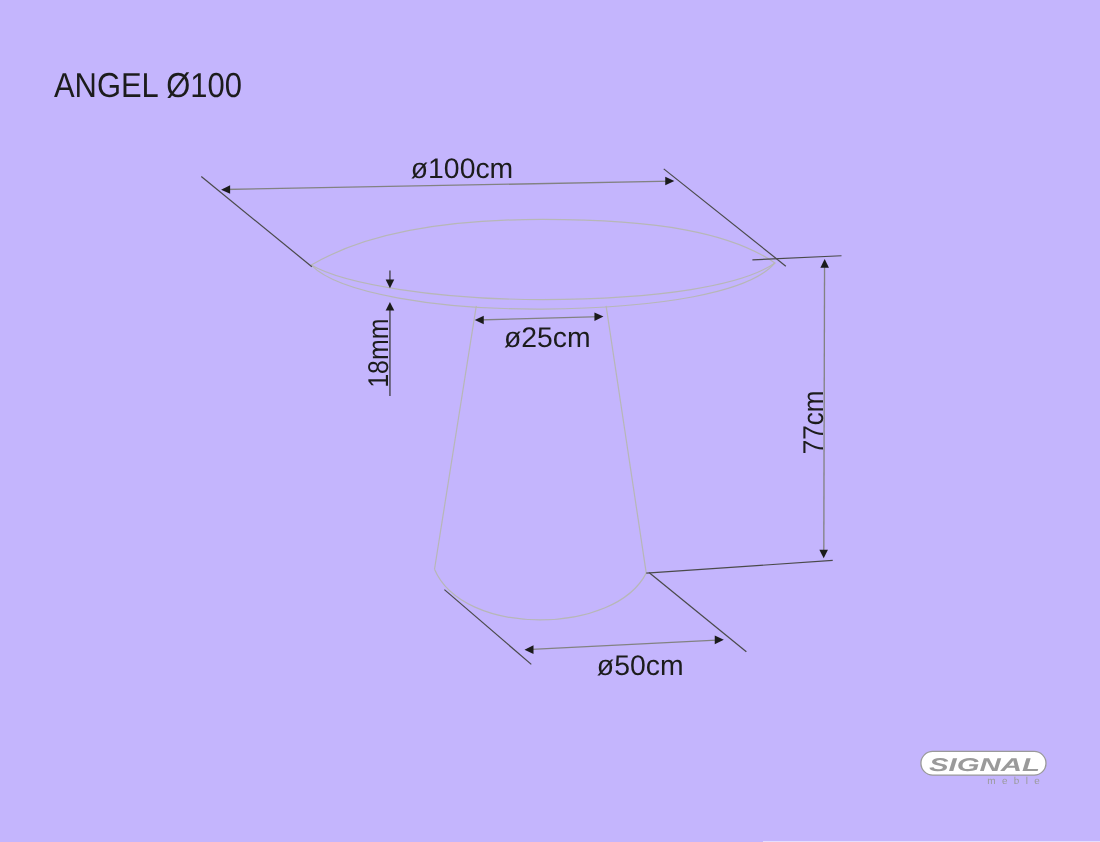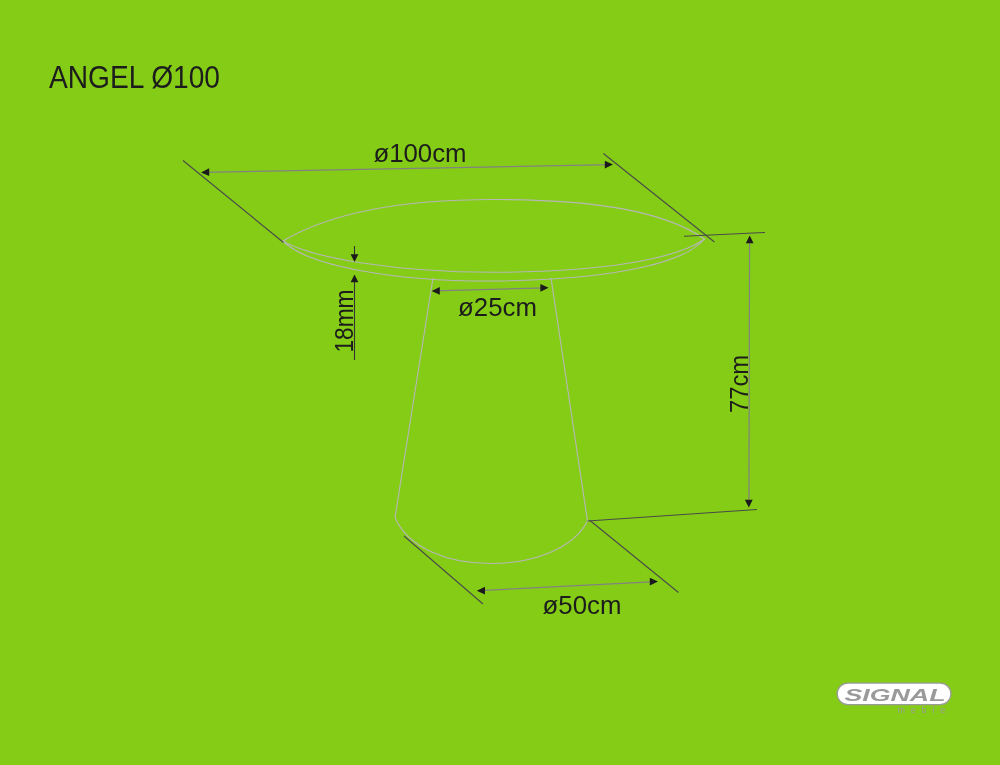--- a/index.html
+++ b/index.html
@@ -1,16 +1,16 @@
 <!DOCTYPE html>
 <html><head>
 <meta charset="utf-8">
 <style>
   html,body{margin:0;padding:0;background:#ffffff;}
-  .page{position:relative;width:1000px;height:765px;background:#84cc16;font-family:"Liberation Sans",sans-serif;}
+  .page{position:relative;width:1000px;height:765px;background:#c4b5fd;font-family:"Liberation Sans",sans-serif;}
   svg{position:absolute;left:0;top:0;}
   text{font-family:"Liberation Sans",sans-serif;fill:#1c1c1c;}
   text.gray{fill:#9a9a9a;}
 </style>
 </head>
 <body>
 <div class="page">
 <svg width="1000" height="765" viewBox="0 0 1000 765">
 
   <text x="49" y="88" font-size="31.5" textLength="171" lengthAdjust="spacingAndGlyphs">ANGEL Ø100</text>

